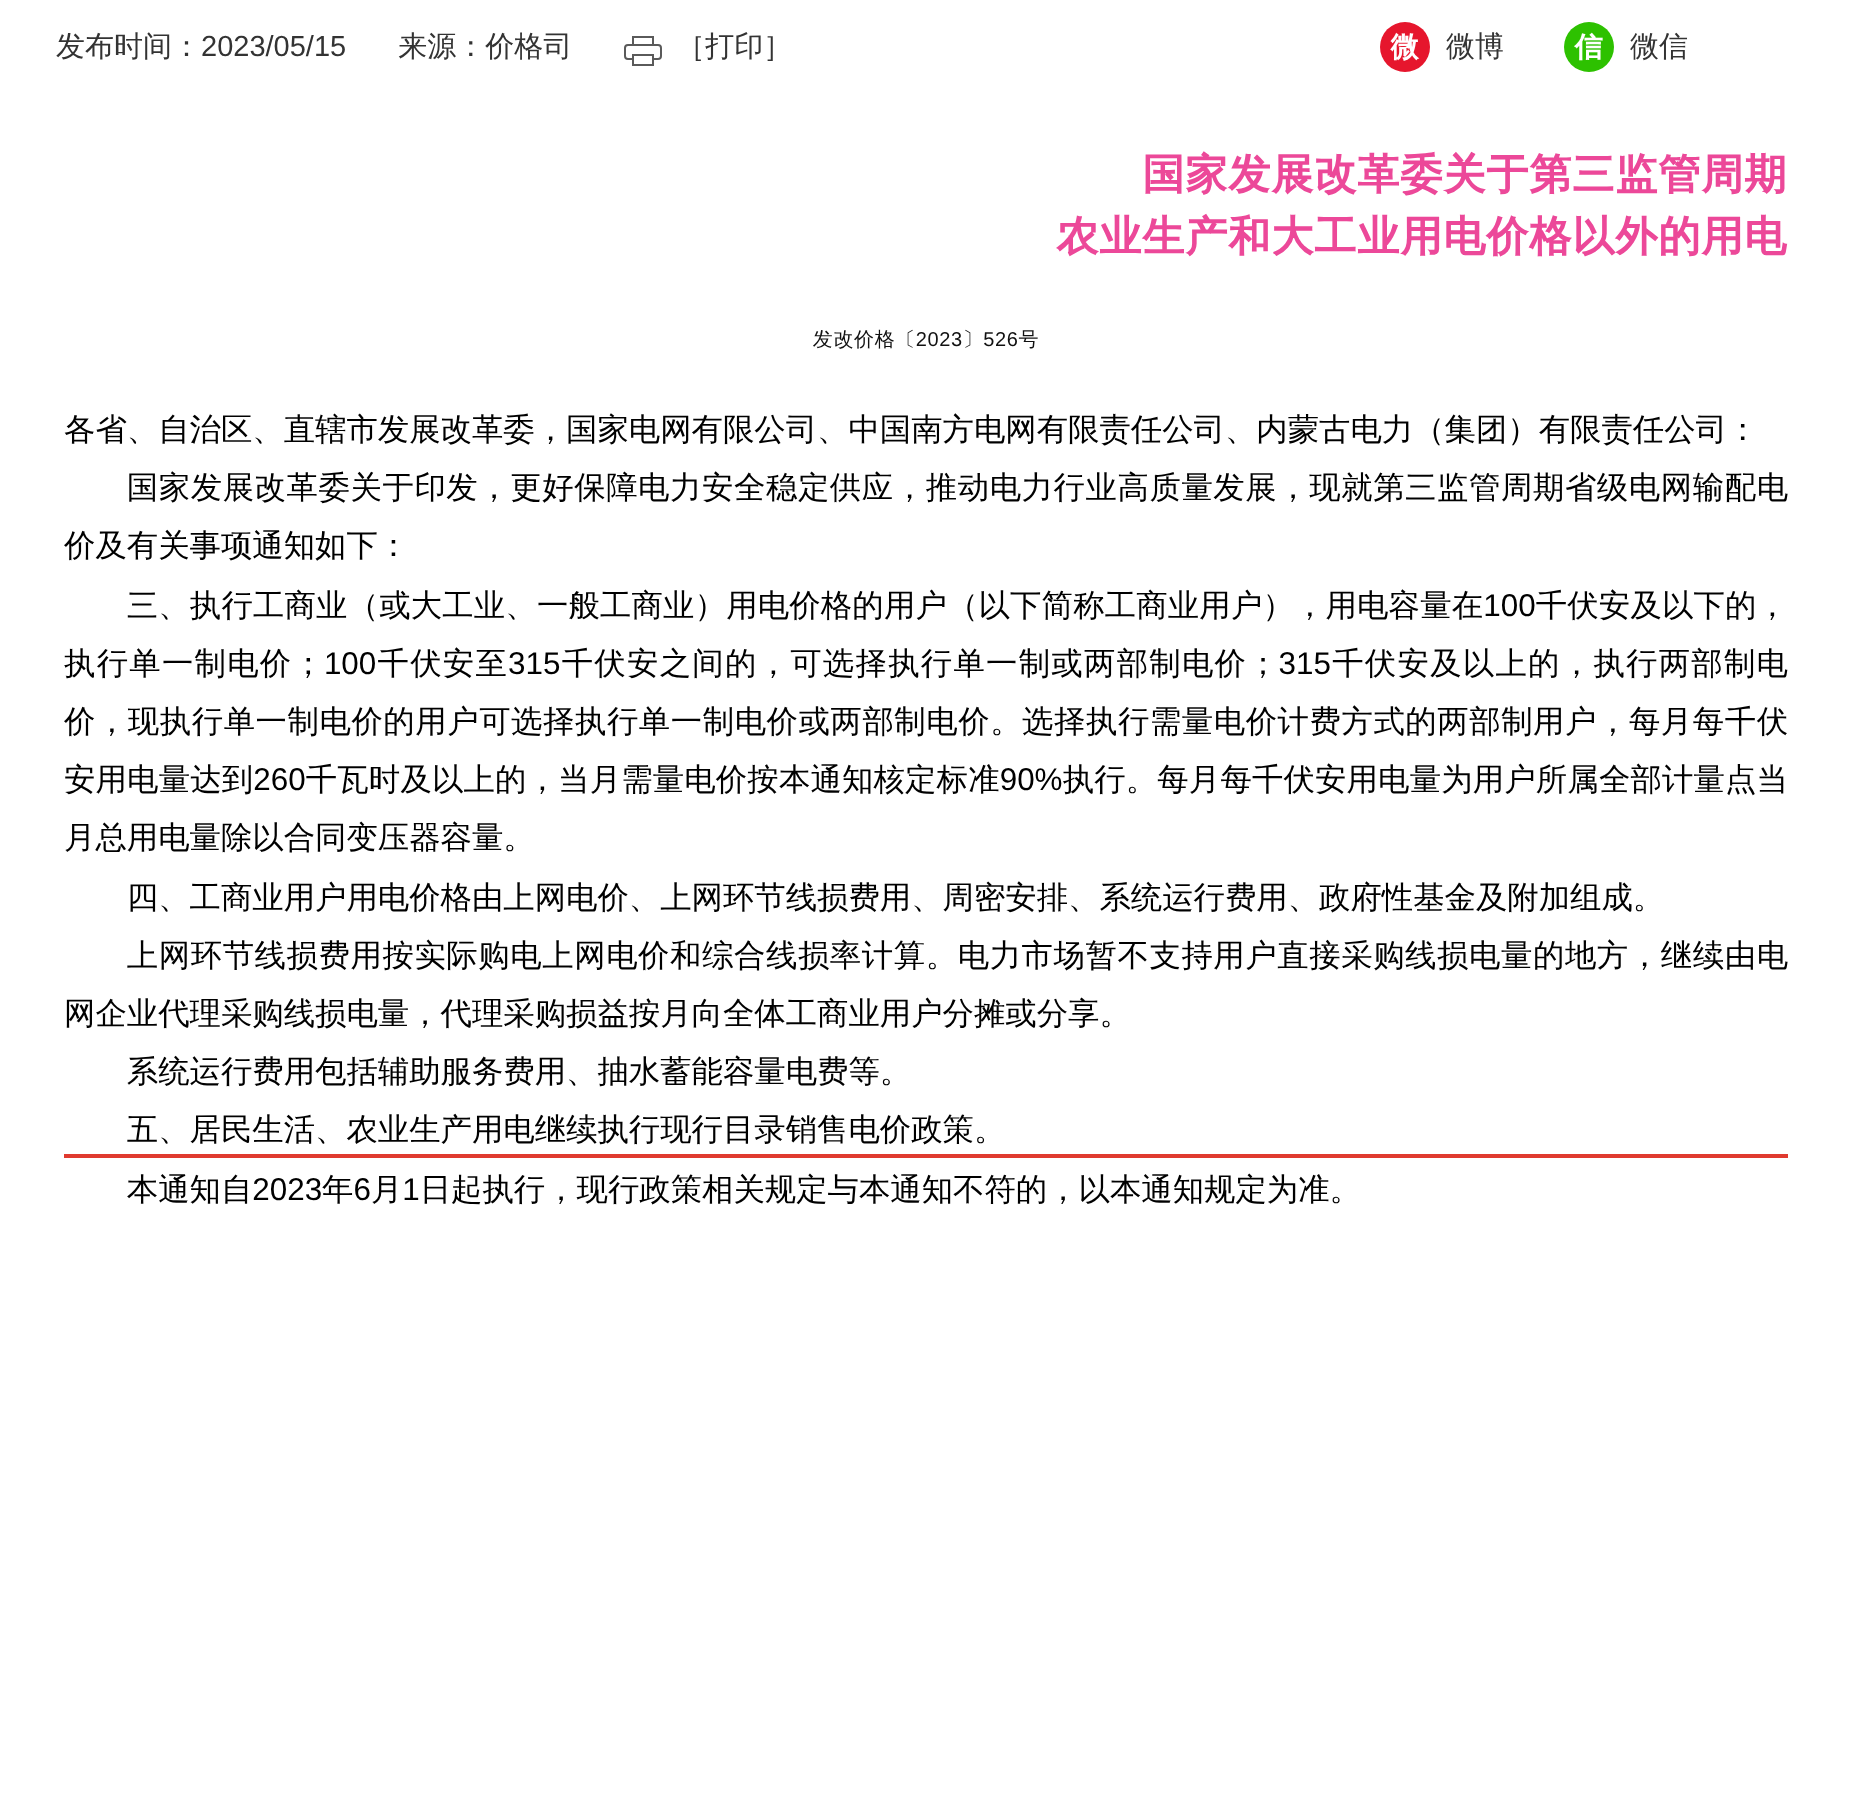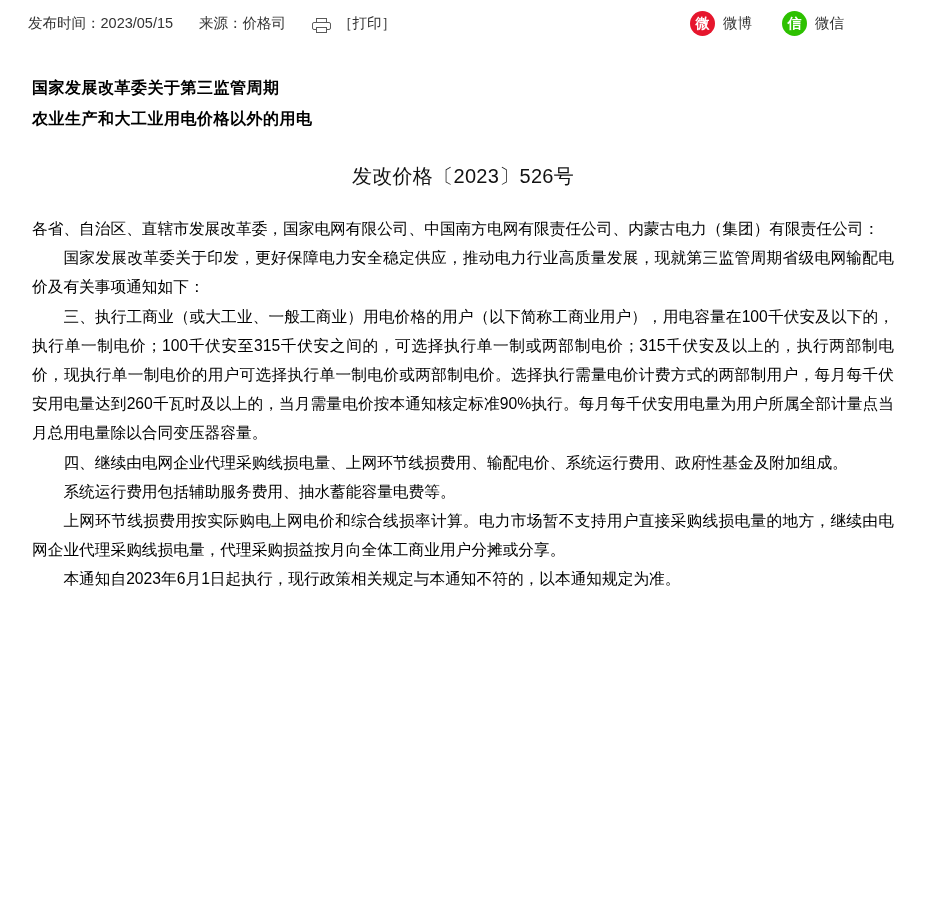--- a/index.html
+++ b/index.html
@@ -112,31 +112,31 @@
     font-size: 14px;
     font-weight: bold;
   }
 
   
   .doc {
     padding: 0 32px;
     box-sizing: border-box;
   }
   .doc-title {
-    text-align: left;
+    text-align: right;
     font-weight: bold;
-    font-size: 16px;
+    font-size: 21px;
     line-height: 31px;
-    color: #000000;
+    color: #ec4899;
     margin-top: 26px;
     letter-spacing: 0.5px;
   }
   .doc-number {
     text-align: center;
-    font-size: 20px;
+    font-size: 10px;
     color: #111;
     margin-top: 29px;
     letter-spacing: 0.3px;
   }
   .doc-body {
     margin-top: 24px;
     font-size: 15.7px;
     line-height: 29.2px;
     color: #000;
     text-align: justify;
@@ -206,23 +206,27 @@
       <div>国家发展改革委关于第三监管周期</div>
       <div>农业生产和大工业用电价格以外的用电</div>
     </div>
 
     <div class="doc-number">发改价格〔2023〕526号</div>
 
     <div class="doc-body">
       <p>各省、自治区、直辖市发展改革委，国家电网有限公司、中国南方电网有限责任公司、内蒙古电力（集团）有限责任公司：</p>
       <p class="indent">国家发展改革委关于印发，更好保障电力安全稳定供应，推动电力行业高质量发展，现就第三监管周期省级电网输配电价及有关事项通知如下：</p>
       <p class="indent">三、执行工商业（或大工业、一般工商业）用电价格的用户（以下简称工商业用户），用电容量在100千伏安及以下的，执行单一制电价；100千伏安至315千伏安之间的，可选择执行单一制或两部制电价；315千伏安及以上的，执行两部制电价，现执行单一制电价的用户可选择执行单一制电价或两部制电价。选择执行需量电价计费方式的两部制用户，每月每千伏安用电量达到260千瓦时及以上的，当月需量电价按本通知核定标准90%执行。每月每千伏安用电量为用户所属全部计量点当月总用电量除以合同变压器容量。</p>
-      <p class="indent">四、继续由电网企业代理采购线损电量、上网环节线损费用、输配电价、系统运行费用、政府性基金及附加组成。</p>
+      <p class="indent">四、工商业用户用电价格由上网电价、上网环节线损费用、周密安排、系统运行费用、政府性基金及附加组成。</p>
+      <p class="indent">上网环节线损费用按实际购电上网电价和综合线损率计算。电力市场暂不支持用户直接采购线损电量的地方，继续由电网企业代理采购线损电量，代理采购损益按月向全体工商业用户分摊或分享。</p>
       <p class="indent">系统运行费用包括辅助服务费用、抽水蓄能容量电费等。</p>
-      <p class="indent">上网环节线损费用按实际购电上网电价和综合线损率计算。电力市场暂不支持用户直接采购线损电量的地方，继续由电网企业代理采购线损电量，代理采购损益按月向全体工商业用户分摊或分享。</p>
-
+
+      <p class="indent underlined">
+        <span>五、居民生活、农业生产用电继续执行现行目录销售电价政策。</span>
+        <span class="rule"></span>
+      </p>
 
       <p class="indent">本通知自2023年6月1日起执行，现行政策相关规定与本通知不符的，以本通知规定为准。</p>
 
     </div>
 
   </div>
 </div>
 
 </body></html>

